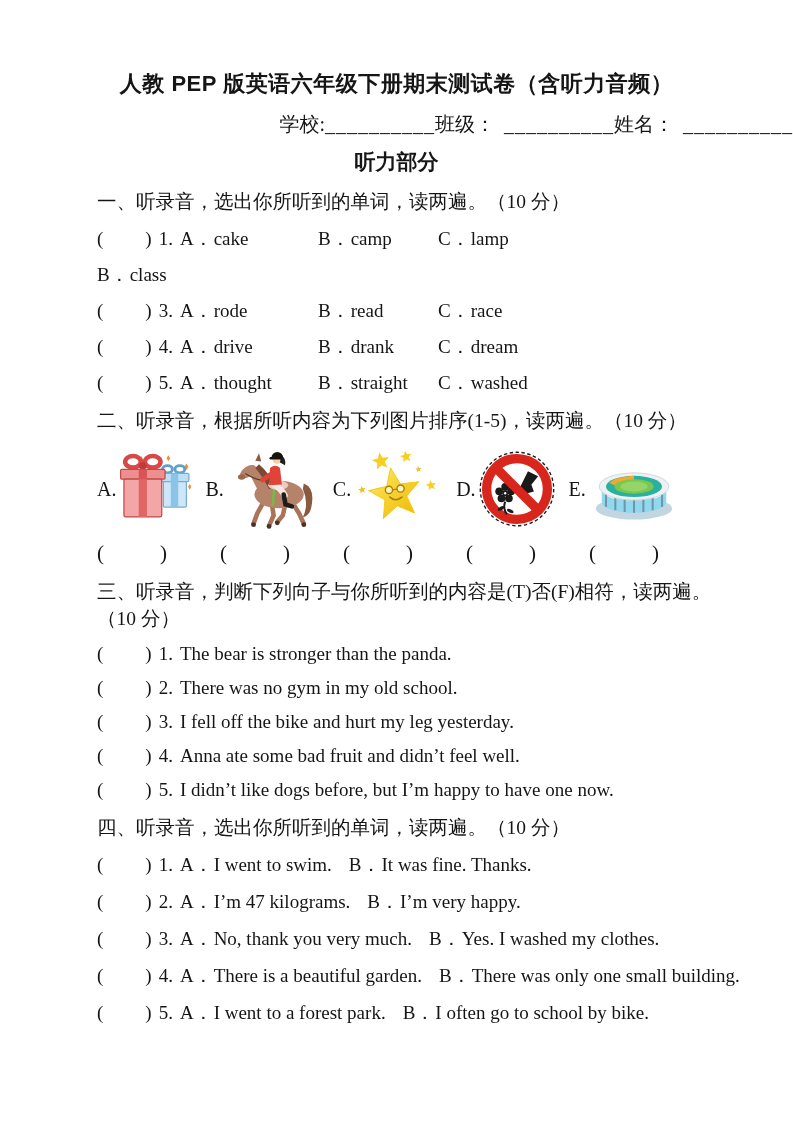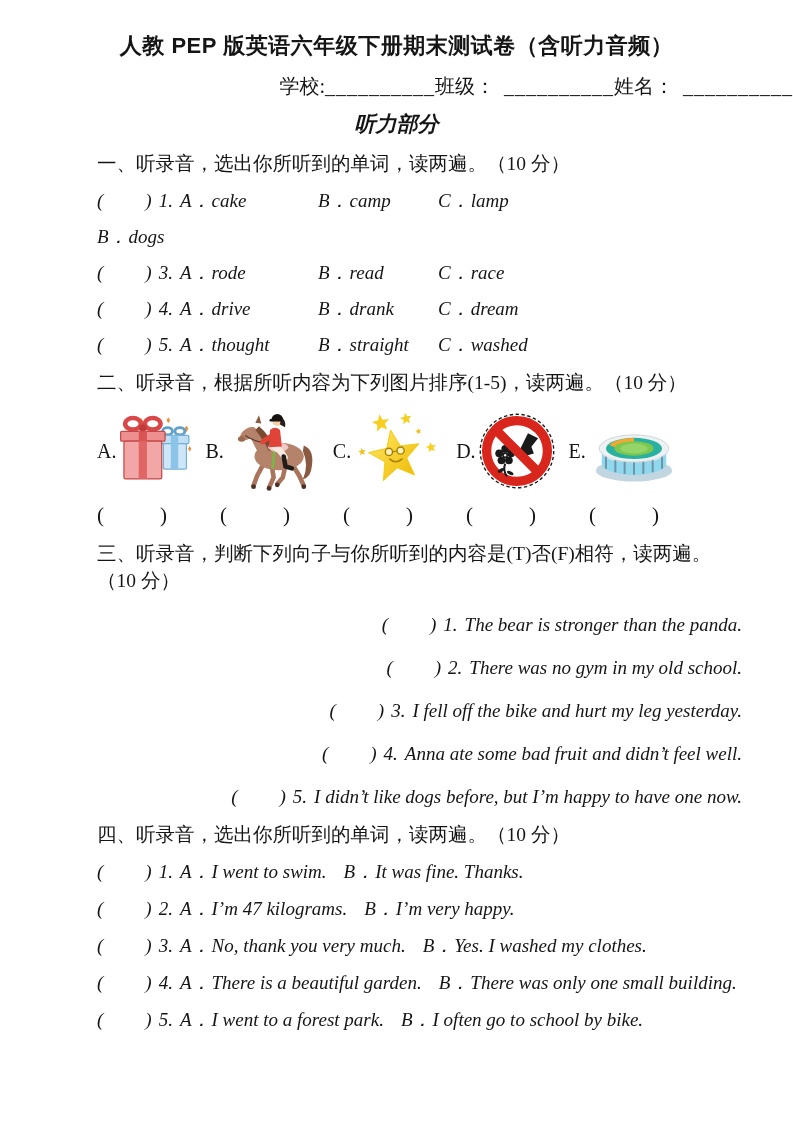--- a/index.html
+++ b/index.html
@@ -1,40 +1,40 @@
 <!DOCTYPE html>
 <html><head>
 <meta charset="utf-8">
 <style>
   html,body{margin:0;padding:0;}
   body{
     width:793px;height:1122px;background:#ffffff;color:#151515;
     font-family:"Liberation Serif","DejaVu Serif",serif;
     font-size:19px;overflow:hidden;
   }
-  .page{padding-top:32px;}
+  .page{padding-top:70px;}
   .title{
     text-align:center;margin:0;
     font-family:"Liberation Sans","DejaVu Sans",sans-serif;
     font-size:22px;font-weight:bold;line-height:28px;letter-spacing:0.5px;
   }
   .info-line{text-align:right;margin-top:13px;font-size:20px;white-space:nowrap;}
   .blank{letter-spacing:1px;}
   .sp{margin-left:9px;}
   .part-heading{
     text-align:center;margin:10px 0 0 0;
     font-family:"Liberation Sans","DejaVu Sans",sans-serif;
-    font-size:21px;font-weight:600;line-height:28px;font-style:italic;
+    font-size:21px;font-weight:600;line-height:28px;
   }
   .content{margin-left:97px;width:645px;}
   .sec-title{margin-top:12px;line-height:27px;font-size:19.5px;}
   .sec-title .score{display:inline-block;}
-  .q-row{line-height:24px;font-style:italic;}
+  .q-row{line-height:24px;}
   .q-row.s1{display:grid;grid-template-columns:221px 120px auto;margin-top:12px;}
-  .q-row.s3{margin-top:18px;line-height:25px;text-align:right;}
+  .q-row.s3{margin-top:9px;line-height:25px;}
   .q-row.s4{margin-top:11px;line-height:26px;}
   .bk{white-space:nowrap;}
   .bk-gap{display:inline-block;width:42px;}
   .bk.wide .bk-gap{width:56px;}
   .qnum{margin:0 7px 0 7px;}
   .optl{margin-right:1px;}
   .optB4{margin-left:17px;}
   .pic-row{display:flex;align-items:center;margin-top:8px;height:94px;}
   .pic-item{display:flex;align-items:center;}
   .pic-label{font-size:20px;margin-right:3px;}
@@ -60,21 +60,21 @@
   <div class="content">
 
     <div class="sec-title"><span>一、听录音，选出你所听到的单词，读两遍。</span><span class="score">（10 分）</span></div>
 
     <div class="q-row s1">
       <span class="cell"><span class="bk"><span>(</span><span class="bk-gap"></span><span>)</span></span><span class="qnum">1.</span><span class="optl">A．</span><span>cake</span></span>
       <span class="cell"><span class="optl">B．</span><span>camp</span></span>
       <span class="cell"><span class="optl">C．</span><span>lamp</span></span>
     </div>
     <div class="q-row s1">
-      <span class="cell"><span class="optl">B．</span><span>dogs</span></span>
+      <span class="cell"><span class="optl">B．</span><span>class</span></span>
     </div>
     <div class="q-row s1">
       <span class="cell"><span class="bk"><span>(</span><span class="bk-gap"></span><span>)</span></span><span class="qnum">3.</span><span class="optl">A．</span><span>rode</span></span>
       <span class="cell"><span class="optl">B．</span><span>read</span></span>
       <span class="cell"><span class="optl">C．</span><span>race</span></span>
     </div>
     <div class="q-row s1">
       <span class="cell"><span class="bk"><span>(</span><span class="bk-gap"></span><span>)</span></span><span class="qnum">4.</span><span class="optl">A．</span><span>drive</span></span>
       <span class="cell"><span class="optl">B．</span><span>drank</span></span>
       <span class="cell"><span class="optl">C．</span><span>dream</span></span>

